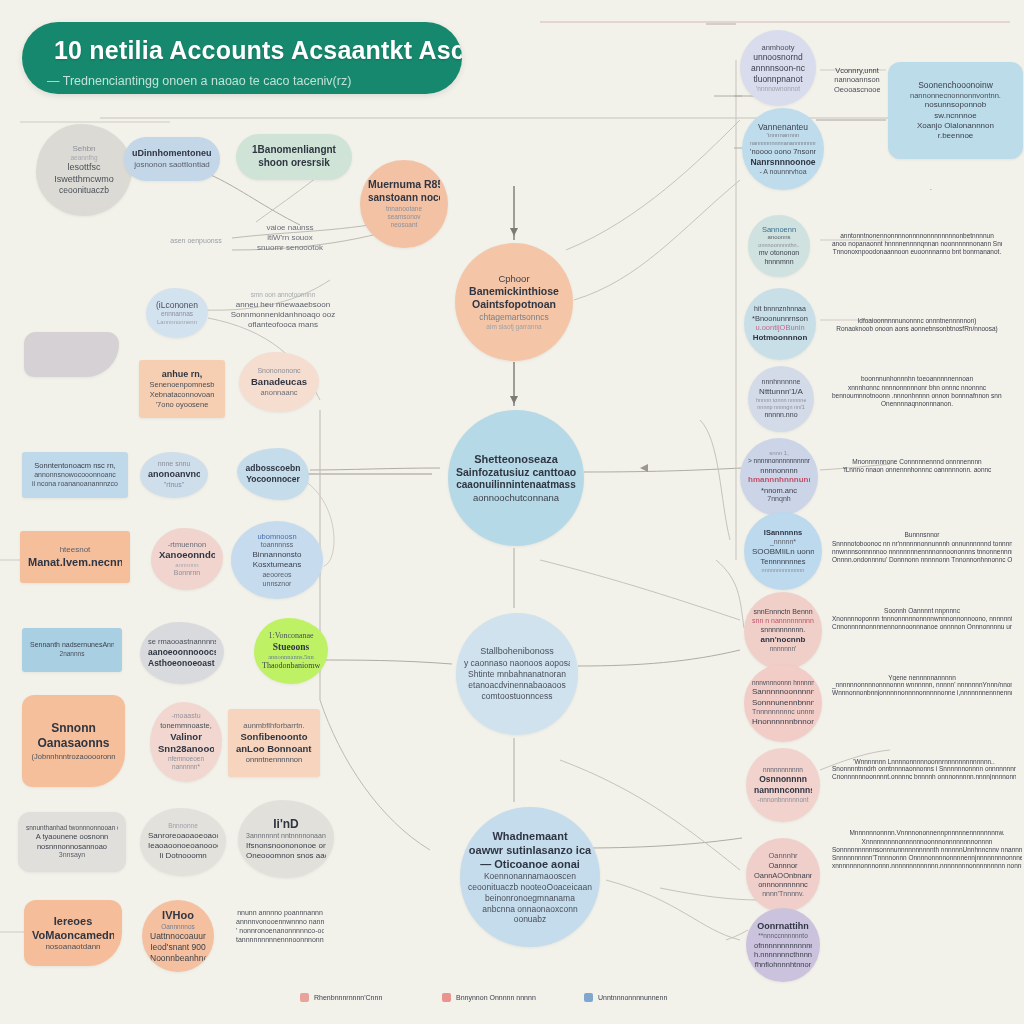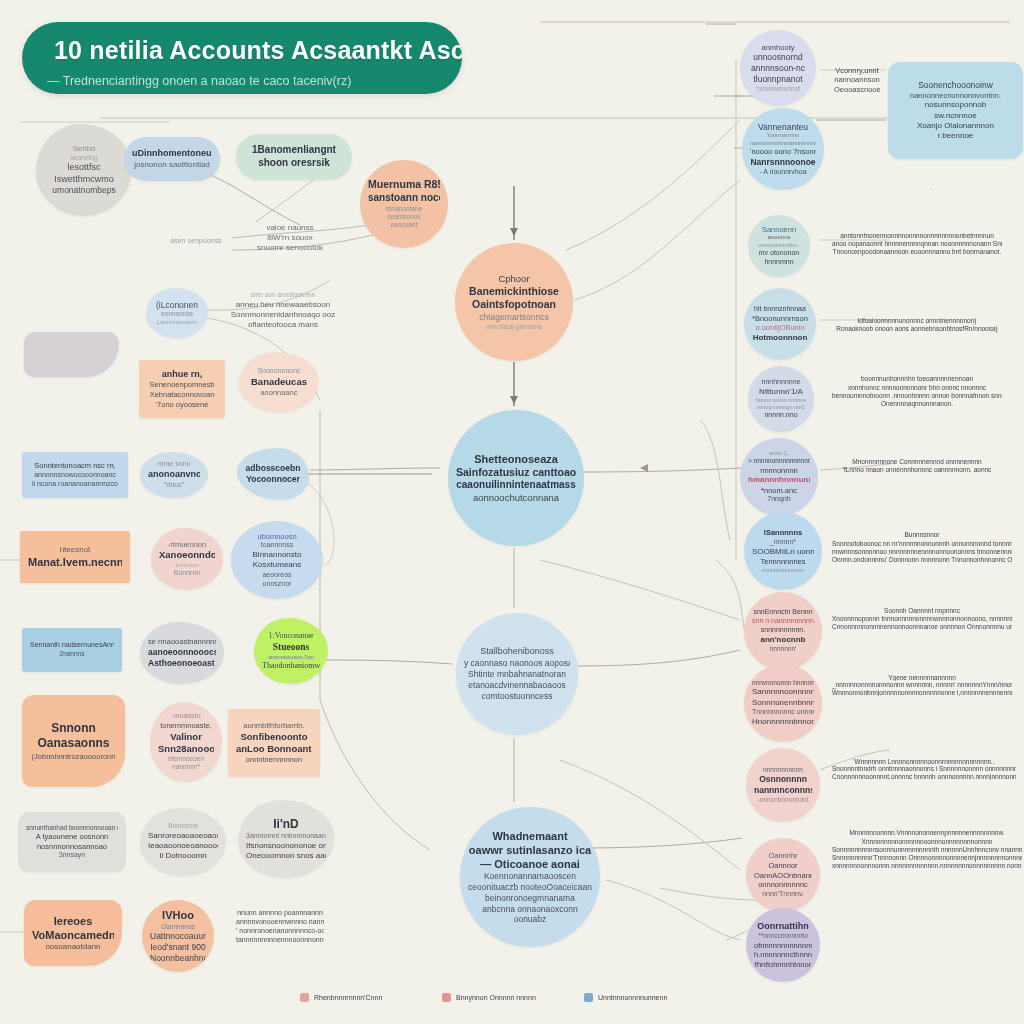--- a/index.html
+++ b/index.html
@@ -153,21 +153,21 @@
         <span class="l" style="font-size: 8.5px; color: rgb(74, 79, 89);">ceoonituaczb nooteoOoaceicaan</span>
         <span class="l" style="font-size: 8.5px; color: rgb(74, 79, 89);">beinonronoegmnanama</span>
         <span class="l" style="font-size: 8.5px; color: rgb(74, 79, 89);">anbcnna onnaonaoxconn</span>
         <span class="l" style="font-size: 8.5px; color: rgb(74, 79, 89);">oonuabz</span>
       </div>
       <div class="node blob" style="left: 36px; top: 124px; width: 96px; height: 92px; background: rgb(219, 218, 212); box-shadow: rgba(0, 0, 0, 0.06) 0px 1px 3px;">
         <span class="l" style="font-size: 8px; color: rgb(139, 143, 153);">Sehbn</span>
         <span class="l" style="font-size: 6.5px; color: rgb(166, 169, 176);">aeannfhg</span>
         <span class="l" style="font-size: 9px; color: rgb(74, 79, 89);">lesottfsc</span>
         <span class="l" style="font-size: 9px; color: rgb(74, 79, 89);">Iswetthmcwmo</span>
-        <span class="l" style="font-size: 8.5px; color: rgb(74, 79, 89);">umonatnombeps</span>
+        <span class="l" style="font-size: 8.5px; color: rgb(74, 79, 89);">ceoonituaczb</span>
       </div>
       <div class="node pill" style="left: 124px; top: 137px; width: 96px; height: 44px; background: rgb(195, 215, 233); box-shadow: rgba(0, 0, 0, 0.06) 0px 1px 3px;">
         <span class="l h" style="font-size: 9px; color: rgb(47, 53, 66);">uDinnhomentoneuin</span>
         <span class="l" style="font-size: 8px; color: rgb(90, 95, 105);">josnonon saottlontiad</span>
       </div>
       <div class="node pill" style="left: 236px; top: 134px; width: 116px; height: 46px; background: rgb(207, 228, 214); box-shadow: rgba(0, 0, 0, 0.06) 0px 1px 3px;">
         <span class="l h" style="font-size: 10px; color: rgb(47, 53, 66);">1Banomenliangnt</span>
         <span class="l h" style="font-size: 10px; color: rgb(47, 53, 66);">shoon oresrsik</span>
       </div>
       <div class="node circle" style="left: 360px; top: 160px; width: 88px; height: 88px; background: rgb(243, 194, 164); box-shadow: rgba(0, 0, 0, 0.06) 0px 1px 3px;">

